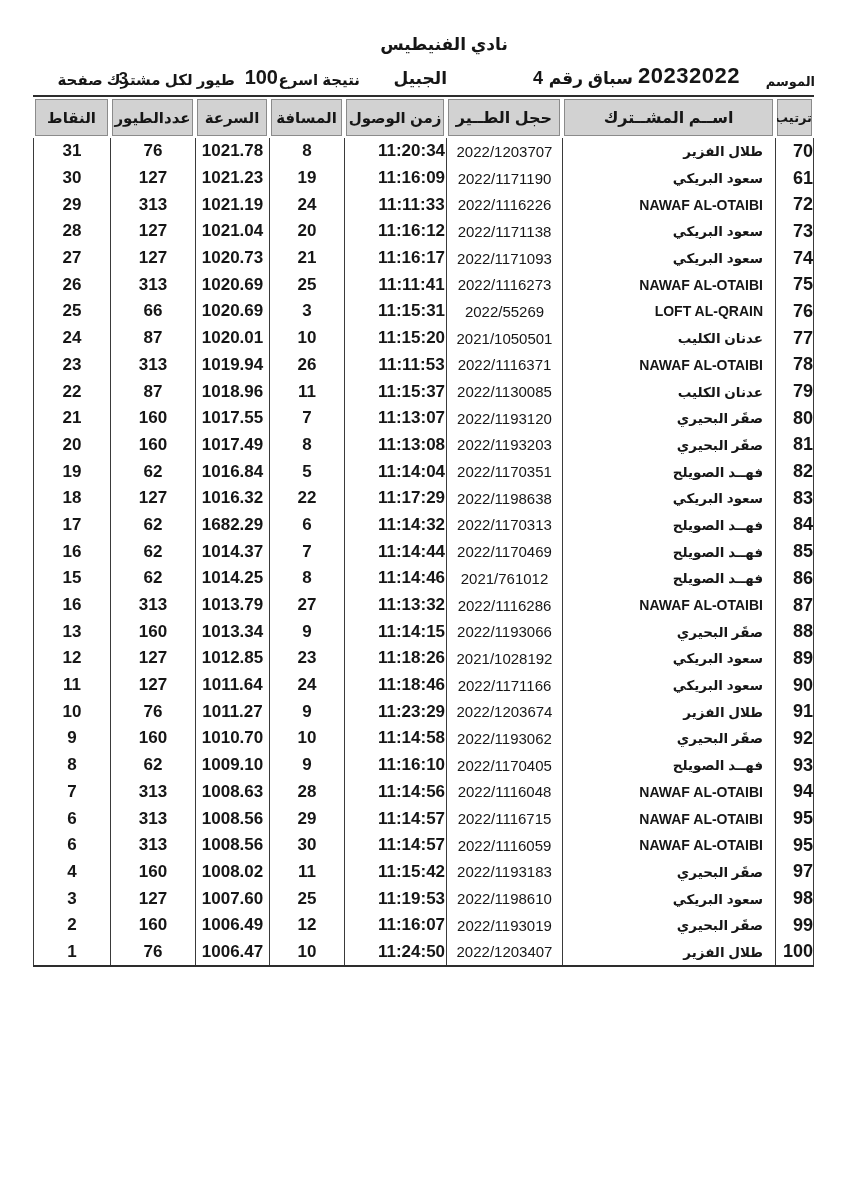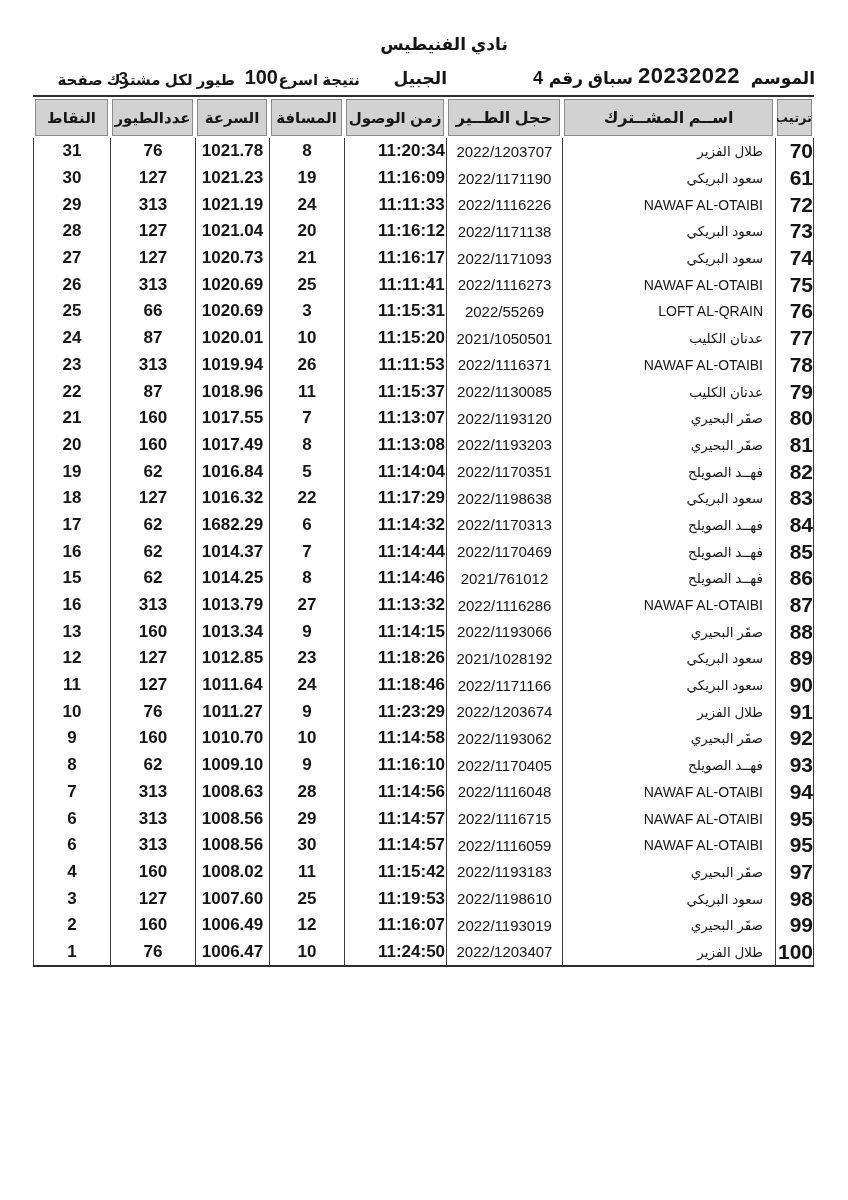--- a/index.html
+++ b/index.html
@@ -20,21 +20,21 @@
     direction:rtl;
   }
   .info-line {
     position:absolute; top:58px; left:0; right:0; height:34px;
     direction:rtl;
   }
   .info-line span {
     position:absolute; bottom:3px;
     font-weight:bold; white-space:nowrap; direction:rtl;
   }
-  .inf-season-label   { right:33px;  font-size:17px; }
+  .inf-season-label   { right:33px;  font-size:13px; }
   .inf-season-value   { right:108px; font-size:22px; letter-spacing:0.5px;margin-top:34px; }
   .inf-race-label     { right:215px; font-size:17px; }
   .inf-race-number    { right:305px; font-size:18px; }
   .inf-release-site   { right:401px; font-size:17px; }
   .inf-result-label   { right:488px; font-size:15px; }
   .inf-fastest-count  { right:570px; font-size:20px; }
   .inf-per-part-label { right:613px; font-size:15px; }
   .inf-page-number    { right:720px; font-size:17px; }
 
   
@@ -56,25 +56,25 @@
   thead th.h-rank { font-size:13px; }
   thead th.h-name, thead th.h-ring { font-size:16px; }
   tbody td {
     height:26.7px; padding:0;
     vertical-align:middle; text-align:center;
     border-left:1px solid #3a3a3a;
     overflow:hidden; white-space:nowrap;
   }
   tbody td:first-child { border-right:1px solid #3a3a3a; }
 
-  td.col-rank     { font-size:21px; font-weight:bold;padding-left:18px; }
+  td.col-rank     { font-size:18px; font-weight:bold;padding-left:18px; }
   td.col-name     { text-align:right; padding-right:12px; direction:rtl;
-                    font-size:13.5px; font-weight:normal; }
+                    font-size:13.5px; font-weight:bold; }
   td.col-name.latin-name { direction:ltr; text-align:right; padding-right:12px;
-                    font-size:14px; font-weight:normal;margin-top:9px; }
+                    font-size:14px; font-weight:bold;margin-top:9px; }
   td.col-ring     { font-size:15px; font-weight:normal; }
   td.col-arrival  { font-size:17px; font-weight:bold;padding-left:32px; }
   td.col-distance { font-size:17px; font-weight:bold; }
   td.col-speed    { font-size:17px; font-weight:bold; }
   td.col-birds    { font-size:17px; font-weight:bold; }
   td.col-points   { font-size:17px; font-weight:bold; }
 </style>
 </head>
 <body>
 

